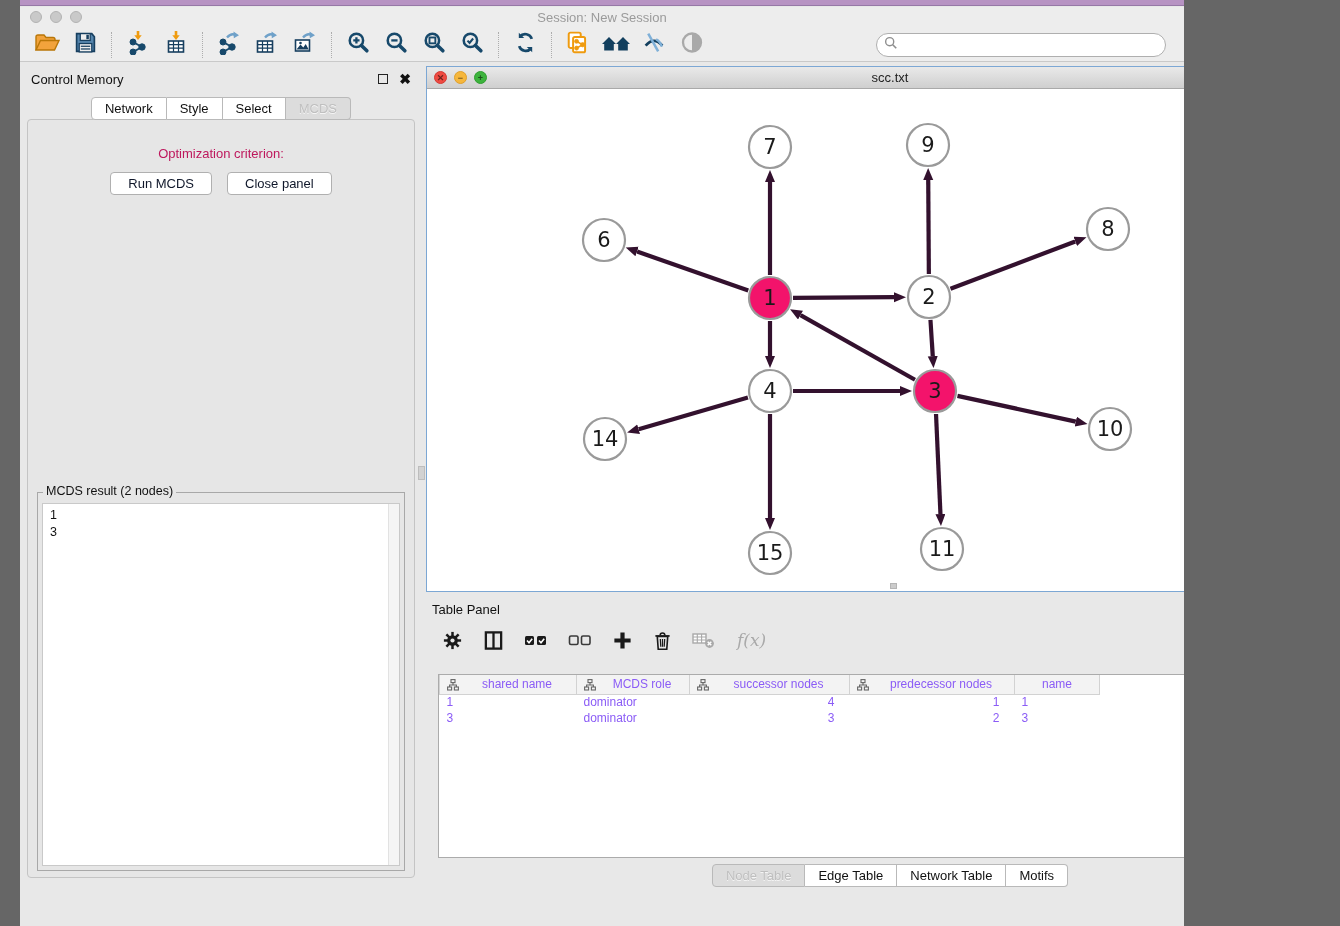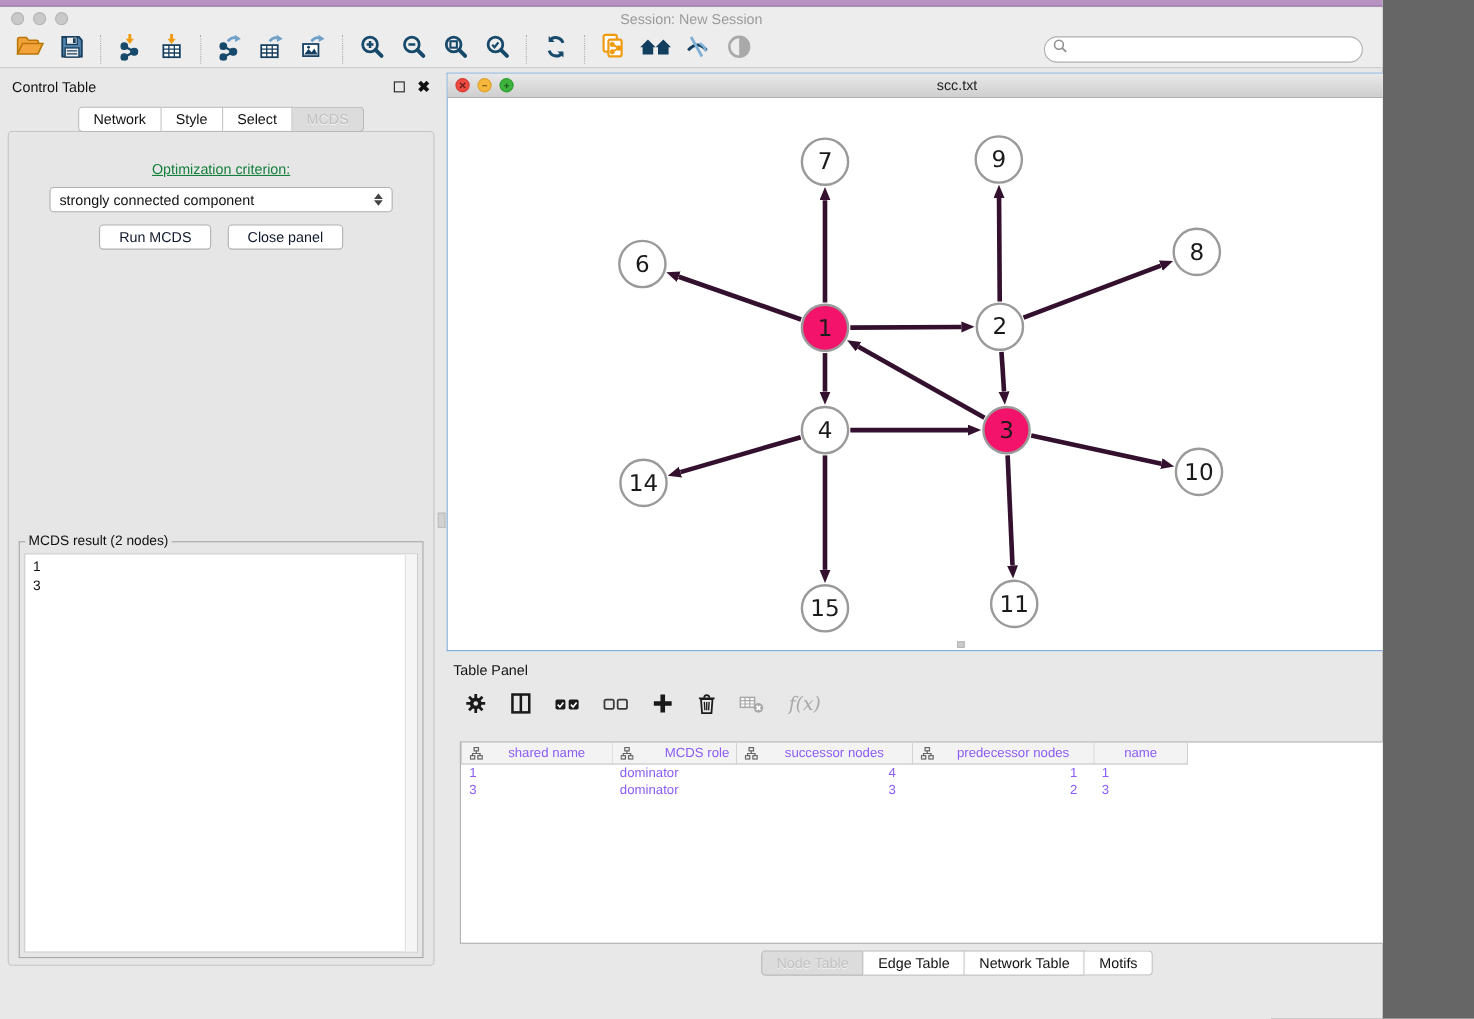--- a/index.html
+++ b/index.html
@@ -1,17 +1,17 @@
 <!DOCTYPE html>
 <html><head>
 <meta charset="utf-8">
 <style>
   * { box-sizing: border-box; margin: 0; padding: 0; }
   body { background:#666; font-family:"Liberation Sans",sans-serif; }
-  .app { position:relative; width:1257px; height:926px; background:#E8E8E8; overflow:hidden; }
+  .app { position:relative; width:1164px; height:926px; background:#E8E8E8; overflow:hidden;margin-left:20px; }
 
   
   .menustrip { position:absolute; top:0; left:0; right:0; height:6px; background:#B793C3; border-bottom:1px solid #9678A6; }
   .titlebar { position:absolute; top:7px; left:0; right:0; height:21px; background:#EDEDED; }
   .traffic { position:absolute; left:10px; top:4px; display:flex; gap:8px; }
   .tl-dot { width:12px; height:12px; border-radius:50%; background:#C9C9C9; border:1px solid #B3B3B3; }
   .app-title { position:absolute; left:0; right:0; top:3px; text-align:center; font-size:13px; color:#9B9B9B; }
 
   
   .toolbar { position:absolute; top:28px; left:0; right:0; height:34px; background:#EDEDED; border-bottom:1px solid #C9C9C9; display:flex; align-items:center; padding:0 8px; }
@@ -27,21 +27,21 @@
   .close-ico { font-size:14px; font-weight:bold; color:#111; line-height:10px; }
 
   
   .control-panel { position:absolute; left:5px; top:66px; width:392px; height:814px; }
   .cp-tabs { position:absolute; top:31px; left:0; right:0; display:flex; justify-content:center; z-index:2; }
   .tab-btn { border:1px solid #B9B9B9; border-left-width:0; background:#fff; padding:3px 13px; font-size:13px; color:#111; }
   .tab-btn:first-child { border-left-width:1px; border-radius:4px 0 0 4px; }
   .tab-btn:last-child { border-radius:0 4px 4px 0; }
   .tab-btn.active { background:#DCDCDC; color:#BFBFBF; text-shadow:0 1px 0 #F5F5F5; }
   .cp-body { position:absolute; top:53px; bottom:2px; left:2px; right:2px; border:1px solid #C4C4C4; border-radius:4px; background:#E6E6E6; }
-  .opt-label { margin-top:26px; text-align:center; font-size:13px; color:#15803d;text-decoration:underline; }
+  .opt-label { margin-top:26px; text-align:center; font-size:13px; color:#be185d; }
   .criterion { margin:9px auto 0; width:312px; height:23px; background:#fff; border:1px solid #B0B0B0; border-radius:4px; display:flex; align-items:center; padding:0 8px; font-size:13px; color:#111; }
   .stepper { margin-left:auto; display:flex; flex-direction:column; gap:1px; }
   .stepper i { width:0; height:0; border-left:4px solid transparent; border-right:4px solid transparent; }
   .stepper .up { border-bottom:5px solid #444; }
   .stepper .dn { border-top:5px solid #444; }
   .btn-row { margin-top:11px; display:flex; justify-content:center; gap:15px; }
   .push-btn { background:#fff; border:1px solid #B0B0B0; border-radius:4px; padding:3px 17px; font-size:13px; color:#0f172a; }
   .result-group { position:absolute; left:9px; right:9px; top:372px; bottom:6px; border:1px solid #A8A8A8; }
   .result-legend { position:absolute; top:-9px; left:5px; background:#E6E6E6; padding:0 3px; font-size:12.5px; color:#111; }
   .result-area { position:absolute; left:4px; right:4px; top:10px; bottom:4px; background:#fff; border:1px solid #C9C9C9; font-size:12.5px; color:#111; padding:3px 7px; line-height:17px; }
@@ -254,41 +254,34 @@
             <circle cx="6.5" cy="6.5" r="4.6" fill="none" stroke="#8E8E8E" stroke-width="1.6"></circle>
             <line x1="10" y1="10" x2="14" y2="14" stroke="#8E8E8E" stroke-width="1.8"></line>
           </svg>
       </span>
       <input type="text" placeholder="" style="">
     </div>
   </div>
 
   <div class="control-panel">
     <div class="panel-header">
-      <span>Control Table</span>
+      <span>Control Memory</span>
       <span class="win-btns">
         <span class="float-ico"></span>
         <span class="close-ico">✖</span>
       </span>
     </div>
     <div class="cp-tabs" id="cp-tabs">
         <button class="tab-btn">Network</button>
         <button class="tab-btn">Style</button>
         <button class="tab-btn">Select</button>
         <button class="tab-btn active">MCDS</button>
       </div>
     <div class="cp-body">
       <div class="opt-label">Optimization criterion:</div>
-      <div class="criterion">
-        <span>strongly connected component</span>
-        <span class="stepper">
-            <i class="up"></i>
-            <i class="dn"></i>
-          </span>
-      </div>
       <div class="btn-row">
         <button class="push-btn">Run MCDS</button>
         <button class="push-btn">Close panel</button>
       </div>
       <div class="result-group">
         <span class="result-legend">MCDS result (2 nodes)</span>
         <div class="result-area" id="result-area">
           <div>1</div>
             <div>3</div>
             <div class="result-scroll"></div>
@@ -454,21 +447,21 @@
           <thead>
             <tr>
               <th class="" style="width: 137px;"><svg class="col-ico" width="12" height="12" viewBox="0 0 12 12">
                   <g fill="none" stroke="#666" stroke-width="1.1">
                     <rect x="4" y="0.6" width="4" height="3"></rect>
                     <rect x="0.6" y="8" width="4" height="3"></rect>
                     <rect x="7.4" y="8" width="4" height="3"></rect>
                     <path d="M6 3.6 v2.4 M2.6 8 v-2 h6.8 v2"></path>
                   </g>
                 </svg><span>shared name</span></th>
-              <th class="" style="width: 113px; text-align: right;"><svg class="col-ico" width="12" height="12" viewBox="0 0 12 12">
+              <th class="" style="width: 113px;"><svg class="col-ico" width="12" height="12" viewBox="0 0 12 12">
                   <g fill="none" stroke="#666" stroke-width="1.1">
                     <rect x="4" y="0.6" width="4" height="3"></rect>
                     <rect x="0.6" y="8" width="4" height="3"></rect>
                     <rect x="7.4" y="8" width="4" height="3"></rect>
                     <path d="M6 3.6 v2.4 M2.6 8 v-2 h6.8 v2"></path>
                   </g>
                 </svg><span>MCDS role</span></th>
               <th class="" style="width: 160px;"><svg class="col-ico" width="12" height="12" viewBox="0 0 12 12">
                   <g fill="none" stroke="#666" stroke-width="1.1">
                     <rect x="4" y="0.6" width="4" height="3"></rect>

